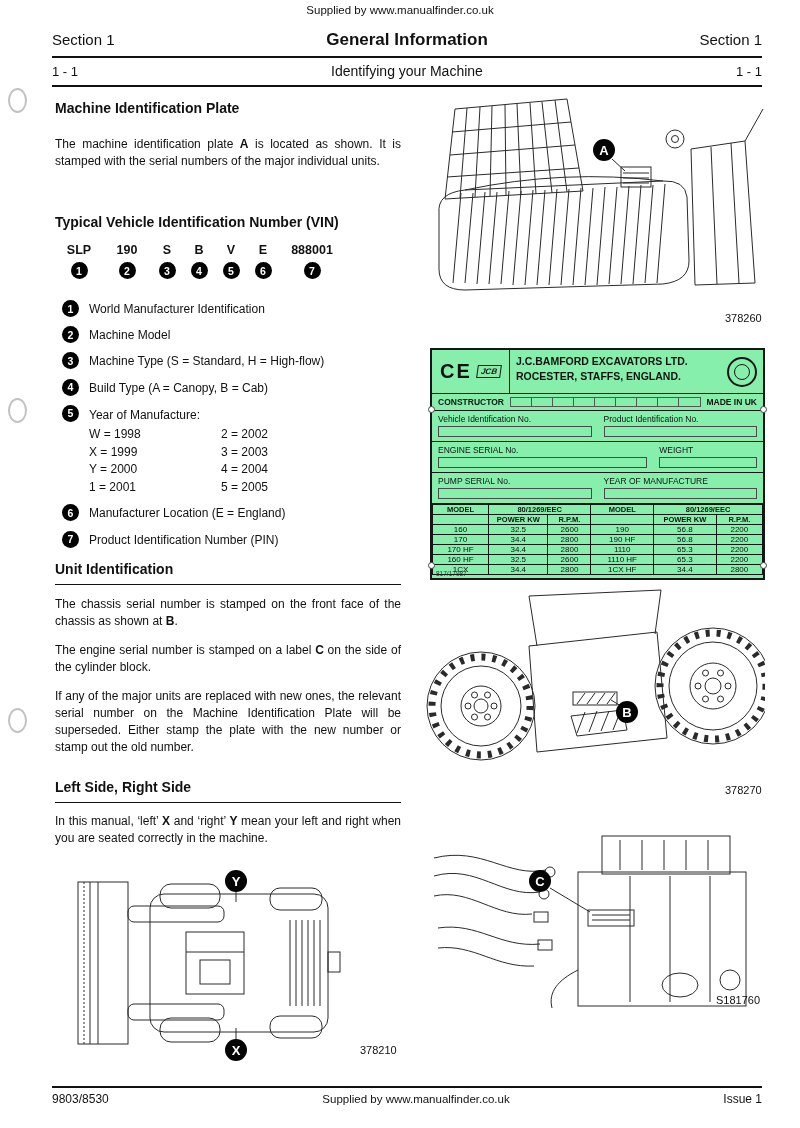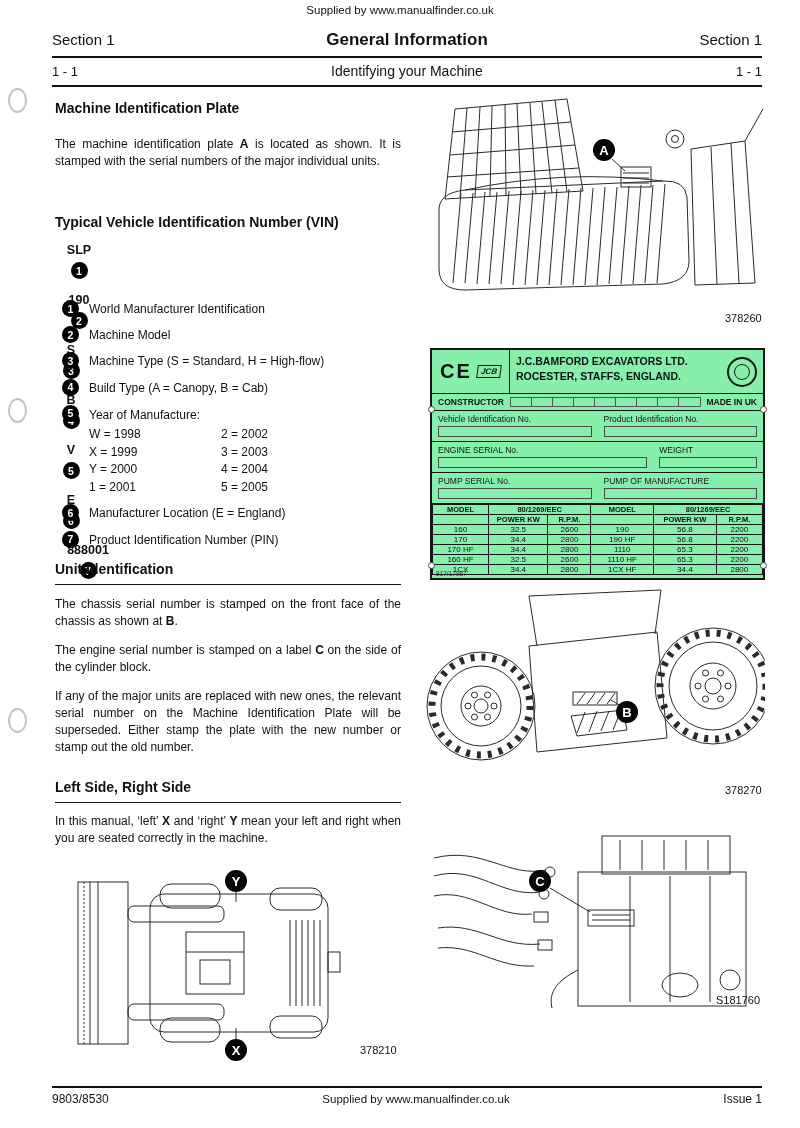--- a/index.html
+++ b/index.html
@@ -18,21 +18,21 @@
   .rule { position:absolute; left:52px; right:38px; background:#111; }
 
   .hole { position:absolute; left:8px; width:19px; height:25px; border:2px solid #c2c2c2; border-radius:50%; background:#fff; }
 
   .heading { position:absolute; left:55px; width:346px; font-size:14px; font-weight:bold; }
   .heading.ruled { border-bottom:1.5px solid #111; padding-bottom:7px; }
   .body-text { position:absolute; left:55px; width:346px; font-size:12px; line-height:1.42; text-align:justify; }
   .text-block { position:absolute; left:55px; width:346px; }
   .text-block p { font-size:12px; line-height:1.42; text-align:justify; margin-bottom:12px; }
 
-  .vin-row { position:absolute; left:62px; top:243px; display:flex; gap:14px;flex-direction:column; }
+  .vin-row { position:absolute; left:62px; top:243px; display:flex; gap:14px; }
   .vin-col { display:flex; flex-direction:column; align-items:center; gap:5px; }
   .vin-code { font-size:12.5px; font-weight:bold; white-space:nowrap; }
   .num-badge { width:17px; height:17px; border-radius:50%; background:#000; color:#fff; font-size:10.5px; font-weight:bold; display:flex; align-items:center; justify-content:center; flex:0 0 auto; }
 
   .vin-list { position:absolute; left:62px; top:300px; width:340px; }
   .vin-item { display:flex; align-items:flex-start; gap:10px; margin-bottom:9px; }
   .vin-item-text { font-size:12px; line-height:1.35; padding-top:1px; }
   .years-grid { display:grid; grid-template-columns:132px auto; font-size:12px; line-height:1.3; margin-top:4px; row-gap:2px; }
 
   .figure { position:absolute; }
@@ -321,21 +321,21 @@
         <div class="f-label">WEIGHT</div>
         <div class="f-box"></div>
       </div>
     </div>
     <div class="field-row">
       <div class="field">
         <div class="f-label">PUMP SERIAL No.</div>
         <div class="f-box"></div>
       </div>
       <div class="field">
-        <div class="f-label">PUMP OF MANUFACTURE</div>
+        <div class="f-label">YEAR OF MANUFACTURE</div>
         <div class="f-box"></div>
       </div>
     </div>
     <table class="engine-table">
       <colgroup>
         <col style="width:17%">
           <col style="width:18%">
           <col style="width:13%">
           <col style="width:19%">
           <col style="width:19%">

